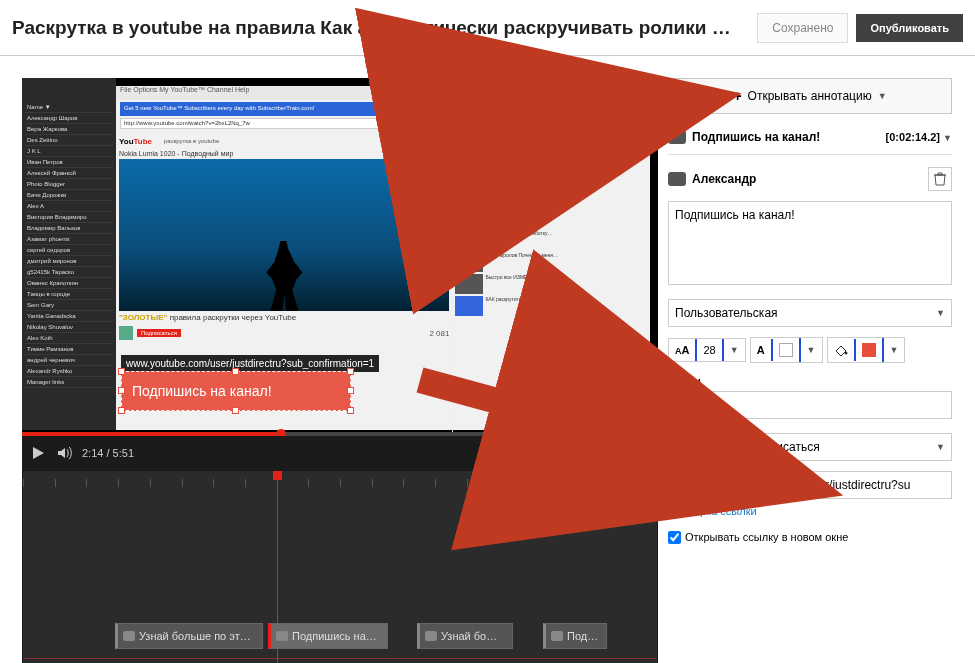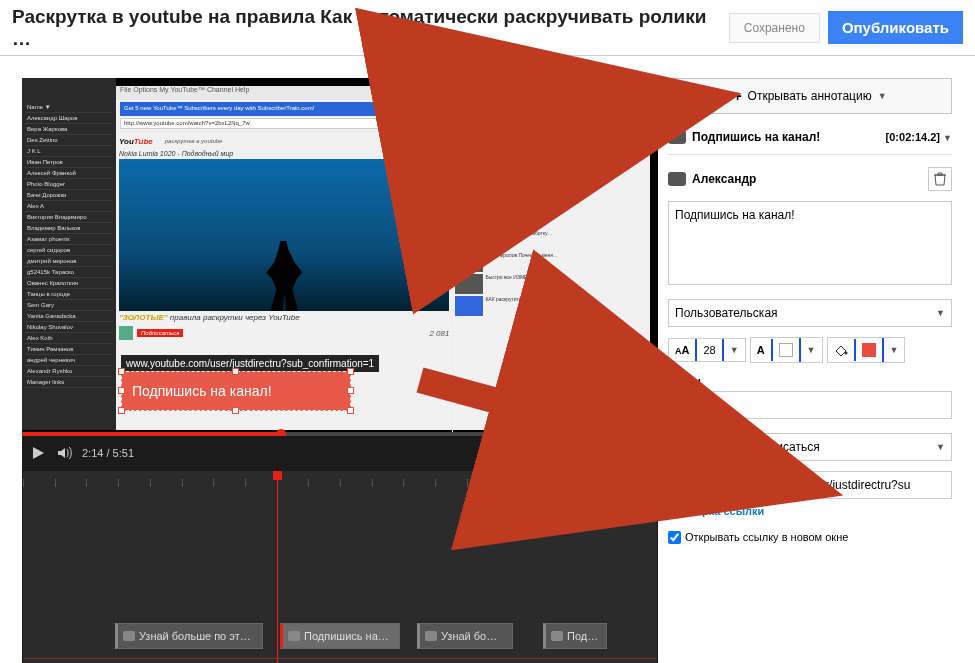--- a/index.html
+++ b/index.html
@@ -1,29 +1,29 @@
 <!DOCTYPE html>
 <html><head>
 <meta charset="utf-8">
 <style>
   * { box-sizing: border-box; margin: 0; padding: 0; font-family: Arial, sans-serif; }
   body { background: #fff; width: 975px; height: 663px; overflow: hidden; position: relative; }
   .header { height: 56px; border-bottom: 1px solid #ccc; display: flex; align-items: center; padding: 0 12px; }
   .title { font-size: 19px; font-weight: bold; color: #222; flex: 1; }
   .saved-label { font-size: 12px; color: #888; padding: 7px 14px; border: 1px solid #ddd; margin-right: 8px; background:#fafafa; }
-  .publish-btn { background: #3b82f6; color: #fff; border: none; padding: 8px 14px; font-size: 15px; font-weight: bold; cursor: pointer; }
+  .publish-btn { background: #404040; color: #fff; border: none; padding: 8px 14px; font-size: 11px; font-weight: bold; cursor: pointer; }
   .main { display: flex; padding: 22px 12px 0 22px; }
   .video-col { width: 636px; }
   .video-player { width: 636px; height: 392px; background: #000; position: relative; }
   .video-inner { position: absolute; left: 94px; top: 8px; right: 8px; bottom: 40px; background: #f1f1f1; }
   .vi-toolbar { height: 14px; background: #e8e8e8; font-size: 7px; padding-left:4px; color:#555;}
   .vi-banner { height: 14px; background: #2965d6; margin: 2px 4px; font-size:6px; color:#fff; padding:3px 4px;}
   .vi-url { height: 11px; background: #fff; margin:0 4px 2px; border:1px solid #ccc; font-size:6px; padding:1px 3px; color:#333;}
   .vi-body { display:flex; height: calc(100% - 41px); }
-  .vi-yt-left { width: 63%; padding:3px;font-style:italic; }
+  .vi-yt-left { width: 63%; padding:3px; }
   .vi-yt-top { height:14px; display:flex; align-items:center; gap:6px;}
   .vi-yt-logo { font-size:8px; font-weight:bold;} .vi-yt-logo span{color:#e62117;}
   .vi-yt-search { font-size:6px; color:#555; margin-left:6px;}
   .vi-thumb-title { font-size:7px; color:#333; padding:2px 0;}
   .vi-thumb { height: 152px; background: linear-gradient(180deg,#0b6aa8,#0a4d7a 60%,#012030); position:relative; }
   .silhouette { position:absolute; left:44%; bottom:0; width:40px; height:70px; background:#000; clip-path: polygon(40% 0,55% 0,60% 12%,75% 30%,95% 45%,80% 55%,70% 70%,85% 100%,55% 100%,50% 75%,45% 100%,15% 100%,30% 70%,20% 55%,5% 45%,25% 30%,35% 12%);}
   .vi-gold { font-size:8px; color:#333; padding:2px 0;}
   .vi-gold b{color:#c9a300;}
   .vi-chan { display:flex; align-items:center; gap:4px; padding:2px 0;}
   .vi-chan-ico { width:14px;height:14px;background:#5a8;}
@@ -82,21 +82,21 @@
   .time-group { flex:1;}
   .time-label { font-size:11px; font-weight:bold; margin-bottom:4px;}
   .time-input-wrap { display:flex;}
   .tinput { flex:1; border:1px solid #ccc; padding:5px; font-size:12px; height:28px;}
   .spinner { width:18px; display:flex; flex-direction:column;}
   .sp-btn { flex:1; border:1px solid #ccc; border-left:none; font-size:7px; display:flex;align-items:center;justify-content:center;cursor:pointer; background:#f8f8f8;}
   .link-row { display:flex; align-items:center; margin-top:14px; gap:10px;}
   .chk { display:flex; align-items:center; gap:4px; font-size:12px; font-weight:bold;}
   .chk input{accent-color:#555;}
   .url-input { width:100%; border:1px solid #ccc; padding:6px; font-size:12px; margin-top:10px;}
-  .linkcheck { font-size:11px; color:#167ac6; margin-top:6px; display:inline-block;font-weight:bold;}
+  .linkcheck { font-size:11px; color:#167ac6; margin-top:6px; display:inline-block;}
   .newwin-row { font-size:11px; margin-top:12px; display:flex; align-items:flex-start; gap:4px;}
   .arrow { position:absolute; pointer-events:none; }
   .caret { font-size:9px; color:#555;}
 </style>
 </head>
 <body>
 
 <div class="header">
   <div class="title">Раскрутка в youtube на правила Как автоматически раскручивать ролики …</div>
   <div class="saved-label">Сохранено</div>
@@ -257,21 +257,21 @@
         </div>
       <div class="tl-playhead" style="left:40%">
           <div class="tl-ph-head"></div>
         </div>
       <div class="tl-baseline"></div>
       <div class="tl-clips" id="clips">
           <div class="clip" style="left: 92px; width: 148px;">
             <div class="clip-ico"></div>
             <span>Узнай больше по эт…</span>
           </div>
-          <div class="clip active" style="left: 257px; width: 120px;">
+          <div class="clip active" style="left: 245px; width: 120px;">
             <div class="clip-ico"></div>
             <span>Подпишись на…</span>
           </div>
           <div class="clip" style="left: 394px; width: 96px;">
             <div class="clip-ico"></div>
             <span>Узнай бо…</span>
           </div>
           <div class="clip" style="left: 520px; width: 64px;">
             <div class="clip-ico"></div>
             <span>Под…</span>

